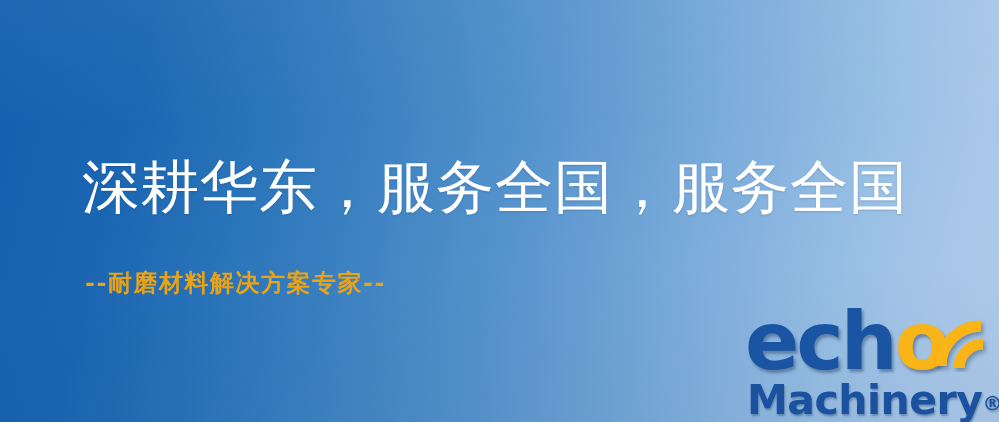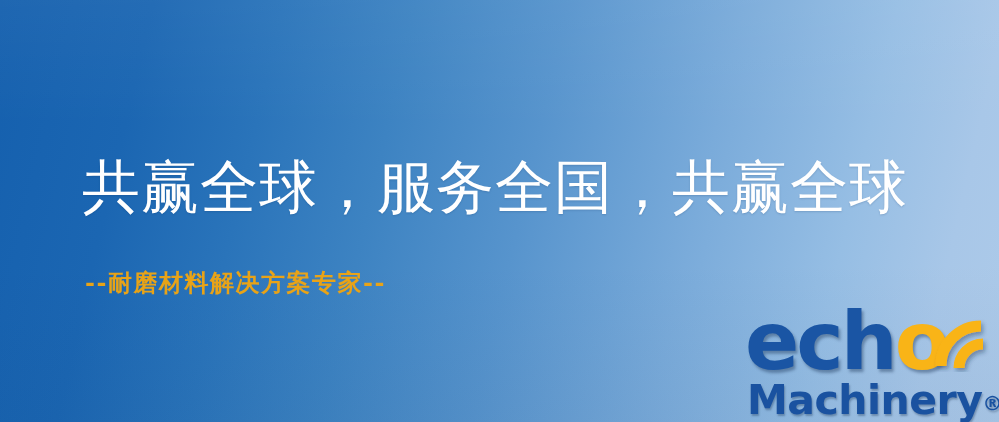--- a/index.html
+++ b/index.html
@@ -123,21 +123,21 @@
     letter-spacing: 0;
   }
 </style>
 </head>
 <body>
 
 <div id="banner">
 
   <div id="sheen"></div>
 
-  <div id="headline">共赢全球，服务全国，共赢全球</div>
+  <div id="headline">深耕华东，服务全国，服务全国</div>
 
   <div id="subtitle">--耐磨材料解决方案专家--</div>
 
   <div id="logo">
 
     <div id="logo-wordmark">
       <div class="logo-echo-text"><span class="logo-ech">ech</span><span class="logo-o">o</span></div>
 
       <svg id="logo-arcs" viewBox="0 0 86 74">
         <defs>

